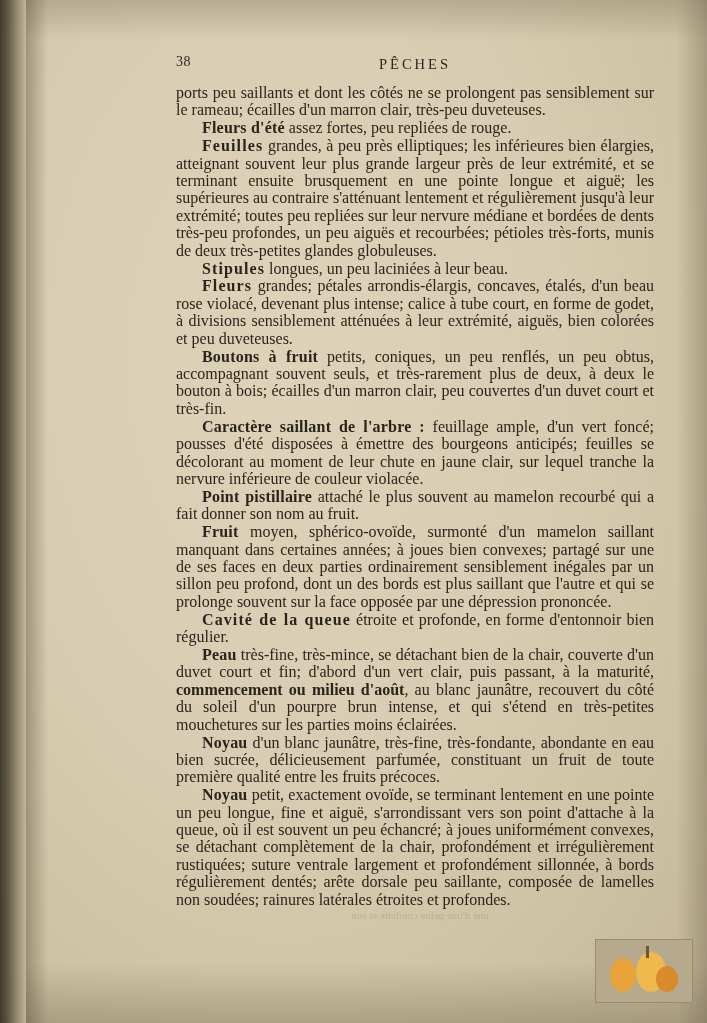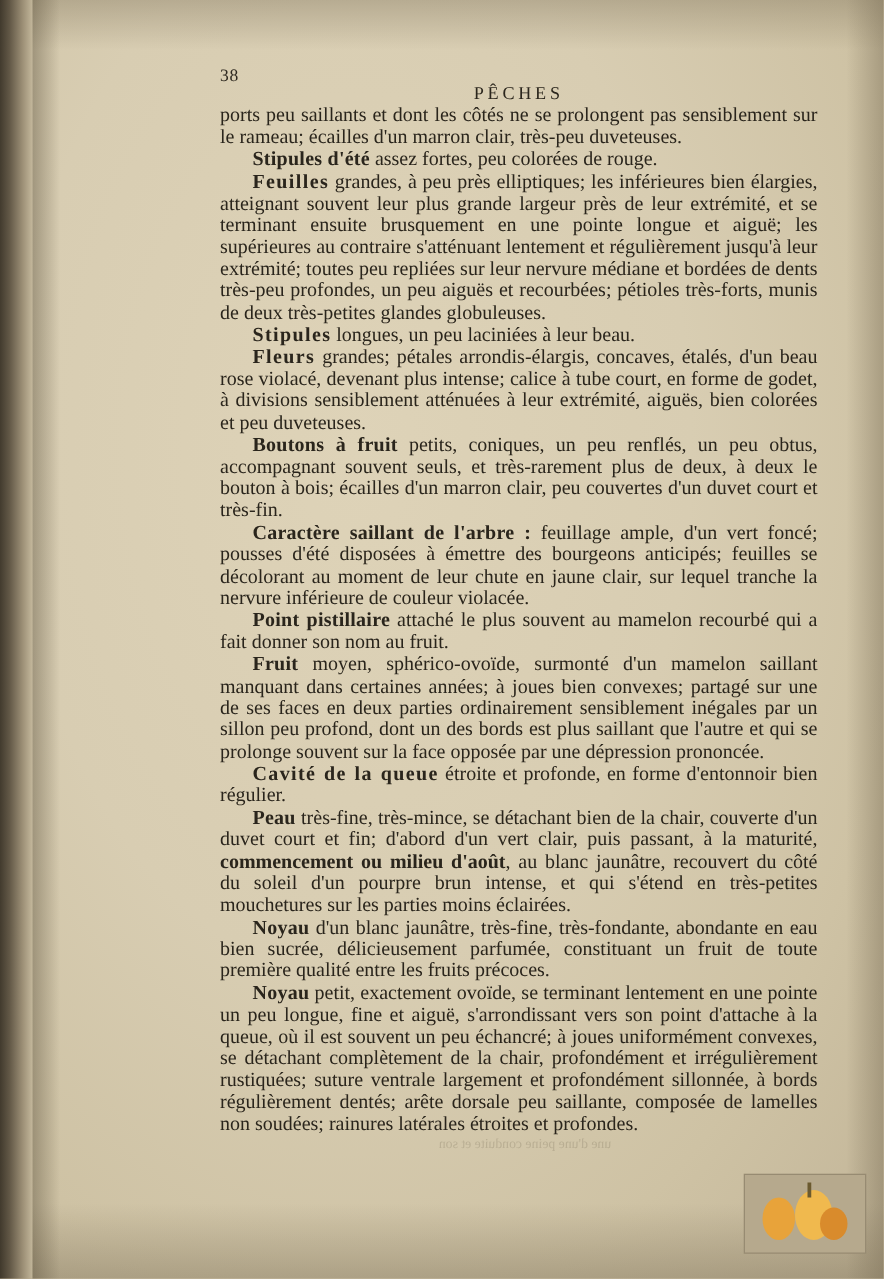--- a/index.html
+++ b/index.html
@@ -69,21 +69,21 @@
     left: 0px;
     top: 2px;
     font-size: 14px;
     color: #2e2920;
     letter-spacing: .5px;
   }
   .running-title {
     position: absolute;
     left: 0;
     width: 478px;
-    top: 15px;
+    top: 4px;
     text-align: center;
     font-size: 14.5px;
     letter-spacing: 3px;
     color: #2b261d;
   }
   p {
     margin: 0 0 0.5px 0;
     font-size: 16px;
     line-height: 17.4px;
     color: #2a251c;
@@ -151,21 +151,21 @@
     <div class="header">
       <div class="folio">38</div>
       <div class="running-title">PÊCHES</div>
     </div>
 
     <p class="noindent">
       <span>ports peu saillants et dont les côtés ne se prolongent pas sensiblement sur le rameau; écailles d'un marron clair, très-peu duveteuses.</span>
     </p>
 
     <p>
-      <span class="lead">Stipules d'été</span><span> assez fortes, peu colorées de rouge.</span>
+      <span class="lead">Fleurs d'été</span><span> assez fortes, peu repliées de rouge.</span>
     </p>
 
     <p>
       <span class="lead-sp">Feuilles</span><span> grandes, à peu près elliptiques; les inférieures bien élargies, atteignant souvent leur plus grande largeur près de leur extrémité, et se terminant ensuite brusquement en une pointe longue et aiguë; les supérieures au contraire s'atténuant lentement et régulièrement jusqu'à leur extrémité; toutes peu repliées sur leur nervure médiane et bordées de dents très-peu profondes, un peu aiguës et recourbées; pétioles très-forts, munis de deux très-petites glandes globuleuses.</span>
     </p>
 
     <p>
       <span class="lead-sp">Stipules</span><span> longues, un peu laciniées à leur beau.</span>
     </p>
 

